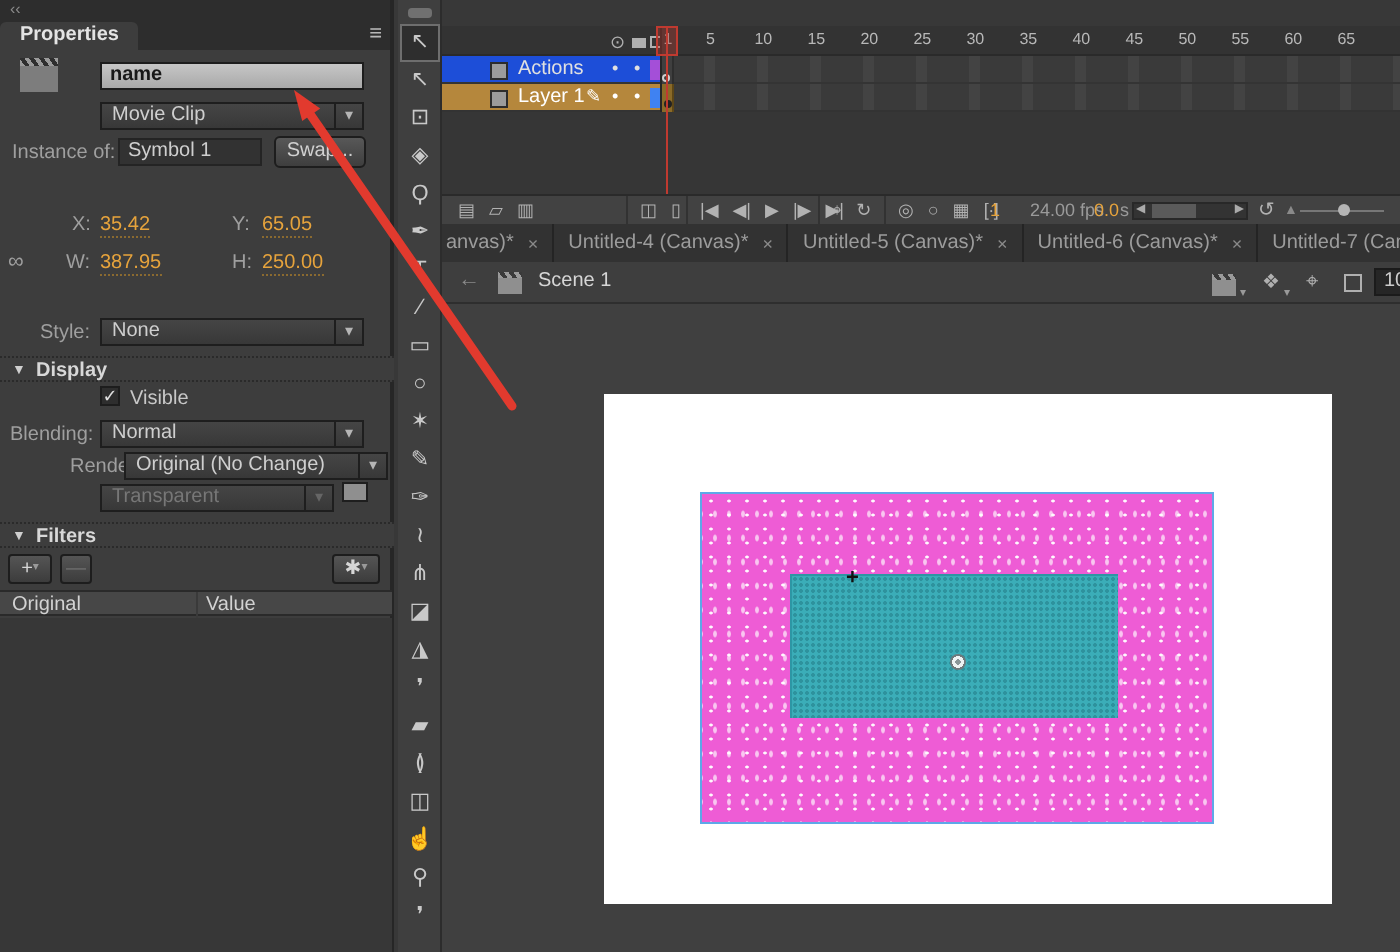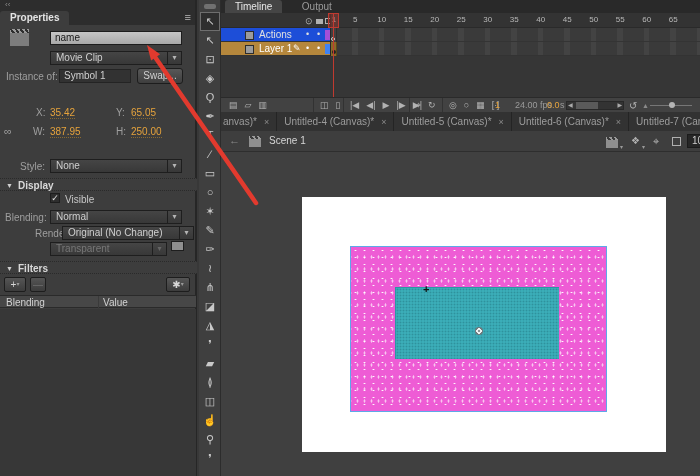--- a/index.html
+++ b/index.html
@@ -12,21 +12,21 @@
   #props { position:absolute; left:0; top:0; width:197px; height:476px; background:#3d3d3d; border-right:2px solid #262626; }
   .pp-topstrip { position:absolute; left:0; top:0; width:100%; height:11px; background:#2d2d2d; color:#8a8a8a; font-size:8px; padding-left:5px; line-height:10px; }
   .pp-tabrow { position:absolute; left:0; top:11px; width:100%; height:14px; background:#2d2d2d; }
   .pp-tab { position:absolute; left:0; top:0; height:14px; padding:0 10px; background:#3d3d3d; color:#e4e4e4; font-weight:bold; line-height:14px; border-radius:3px 3px 0 0; }
   .pp-menu { position:absolute; right:4px; top:0; color:#b8b8b8; font-size:11px; line-height:13px; }
 
   .mc-icon { position:absolute; left:10px; top:33px; width:19px; height:13px; background:#7d7d7d; }
   .mc-icon:before { content:''; position:absolute; left:0; top:-4px; width:19px; height:4px;
     background:repeating-linear-gradient(55deg,#9a9a9a 0 2px,#2e2e2e 2px 4px); }
   .name-input { position:absolute; left:50px; top:31px; width:132px; height:14px; background:linear-gradient(#c6c6c6,#a9a9a9);
-    border:1px solid #1d1d1d; color:#181818; line-height:12px; padding-left:4px; }
+    border:1px solid #1d1d1d; color:#181818; line-height:12px; padding-left:4px;font-weight:bold; }
   .dd { position:absolute; height:14px; background:linear-gradient(#454545,#383838); border:1px solid #1e1e1e; color:#cfcfcf; line-height:12px; padding-left:5px; }
   .dd .caret { position:absolute; right:0; top:0; width:14px; height:12px; border-left:1px solid #1e1e1e; text-align:center; color:#b5b5b5; font-size:8px; line-height:12px; }
   .dd.disabled { color:#777; }
   .dd.disabled .caret { color:#666; }
   .type-dd { left:50px; top:51px; width:132px; }
   .lbl { position:absolute; color:#9f9f9f; }
   .val { position:absolute; color:#e6a33c; border-bottom:1px dotted #8a6a30; cursor:ew-resize; }
   .sunken { position:absolute; background:#323232; border:1px solid #242424; color:#cfcfcf; line-height:12px; padding-left:4px; }
   .btn { position:absolute; background:linear-gradient(#585858,#3e3e3e); border:1px solid #1d1d1d; border-radius:3px; color:#d0d0d0; text-align:center; }
   .sec-hdr { position:absolute; left:0; width:197px; height:13px; border-top:1px dotted #2a2a2a; border-bottom:1px dotted #2a2a2a; background:#3d3d3d; }
@@ -185,21 +185,21 @@
       <span class="ttl">Filters</span>
     </div>
     <div class="f-toolbar-btn" style="left:4px;top:277px;width:22px;">
       <span>+</span><span class="mini-caret">▾</span>
     </div>
     <div class="f-toolbar-btn" style="left:30px;top:277px;width:16px;color:#6e6e6e;">—</div>
     <div class="f-toolbar-btn" style="left:166px;top:277px;width:24px;">
       <span>✱</span><span class="mini-caret">▾</span>
     </div>
     <div class="tbl-hdr">
-      <span style="position:absolute;left:6px;top:0;line-height:13px;">Blending</span>
+      <span style="position:absolute;left:6px;top:0;line-height:13px;">Original</span>
       <span class="c2">Value</span>
     </div>
     <div class="tbl-empty"></div>
   </div>
 
   <div id="toolscol" class="dotted">
     <div class="tools-grip"></div>
     <div id="tools">
         <div class="tool tool-active">↖</div>
         <div class="tool">↖</div>
@@ -222,24 +222,20 @@
         <div class="tool">▰</div>
         <div class="tool">≬</div>
         <div class="tool">◫</div>
         <div class="tool">☝</div>
         <div class="tool">⚲</div>
         <div class="tool">❜</div>
       </div>
   </div>
 
   <div id="timeline" class="dotted">
-    <div class="tl-tabbar" id="tlTabs">
-        <div class="tl-tab active" style="left: 4px;">Timeline</div>
-        <div class="tl-tab" style="left: 70.8px;">Output</div>
-      </div>
     <div class="tl-ruler" id="ruler-ticks">
         <span class="tick" style="left: 113px;">1</span>
         <span class="tick" style="left: 134.2px;">5</span>
         <span class="tick" style="left: 160.7px;">10</span>
         <span class="tick" style="left: 187.2px;">15</span>
         <span class="tick" style="left: 213.7px;">20</span>
         <span class="tick" style="left: 240.2px;">25</span>
         <span class="tick" style="left: 266.7px;">30</span>
         <span class="tick" style="left: 293.2px;">35</span>
         <span class="tick" style="left: 319.7px;">40</span>

